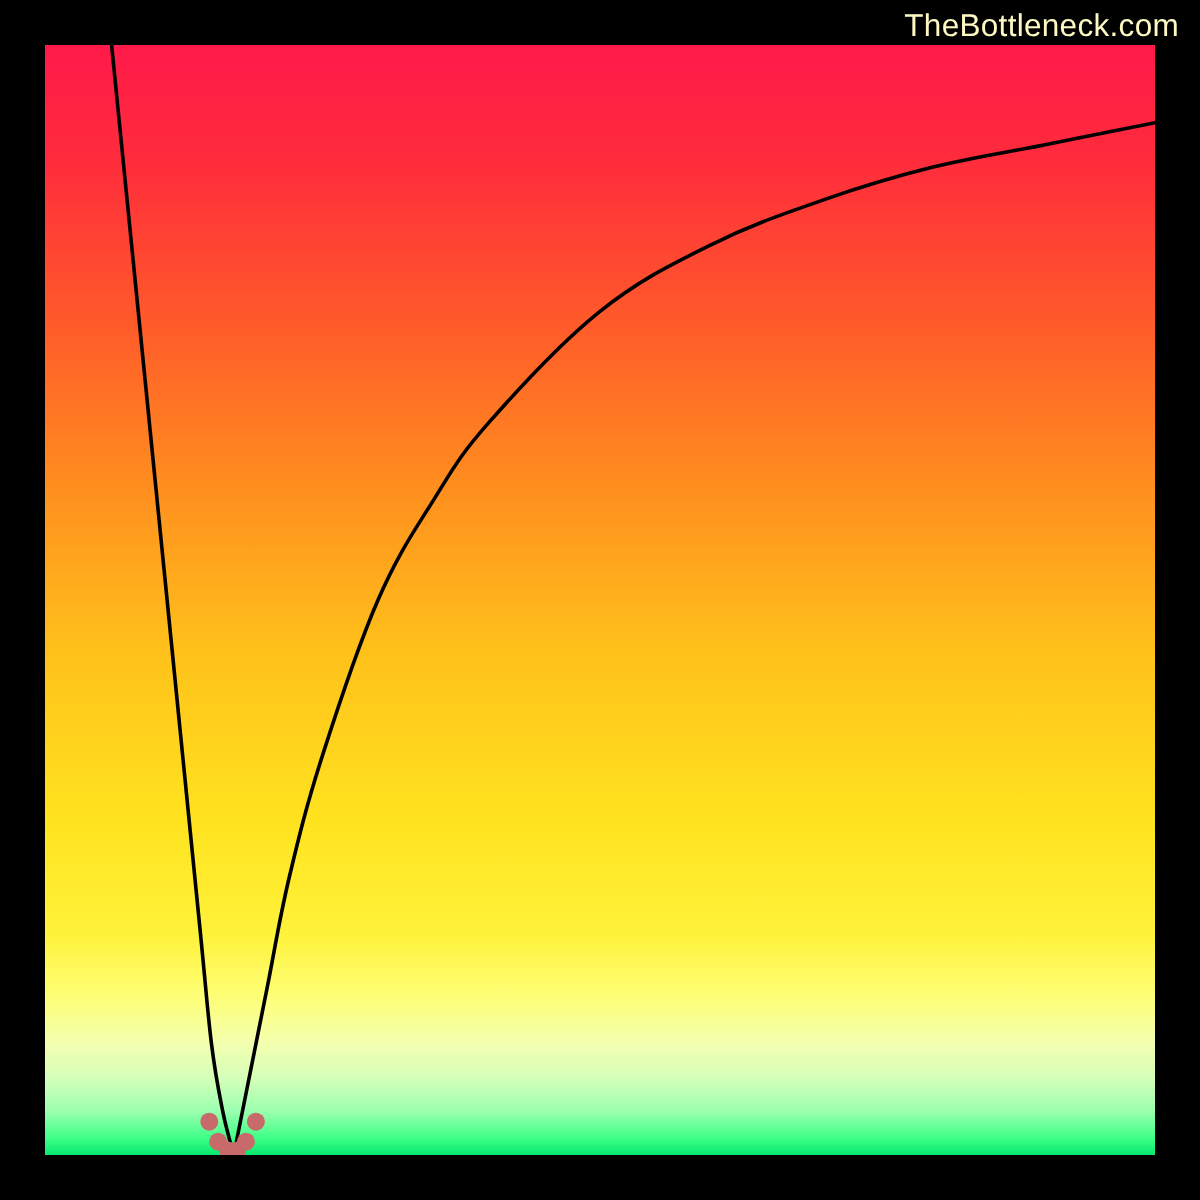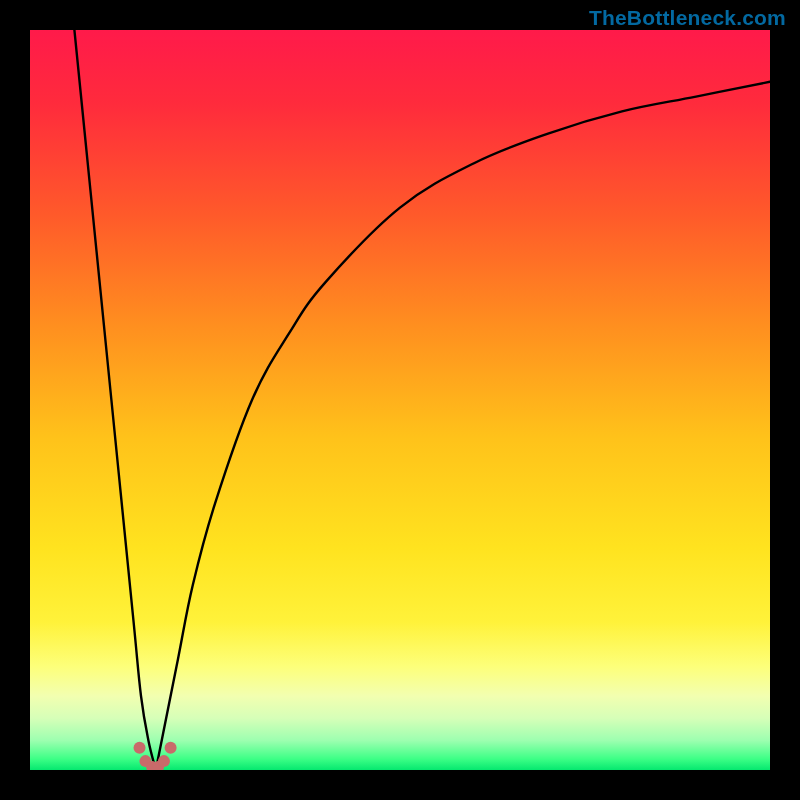--- a/index.html
+++ b/index.html
@@ -39,22 +39,22 @@
     top: 0;
     width: 100%;
     height: 100%;
   }
   .watermark {
     position: absolute;
     top: 6px;
     right: 14px;
     font-family: Arial, Helvetica, sans-serif;
     font-size: 21px;
-    color: #0369a1;
-    font-weight: 700;
+    color: #fef9c3;
+    font-weight: 400;
     letter-spacing: 0.2px;
   }
 </style>
 </head>
 <body>
 
 <div class="frame">
   <div class="plot">
     <svg class="gradient" viewBox="0 0 740 740" preserveAspectRatio="none">
       <defs>

